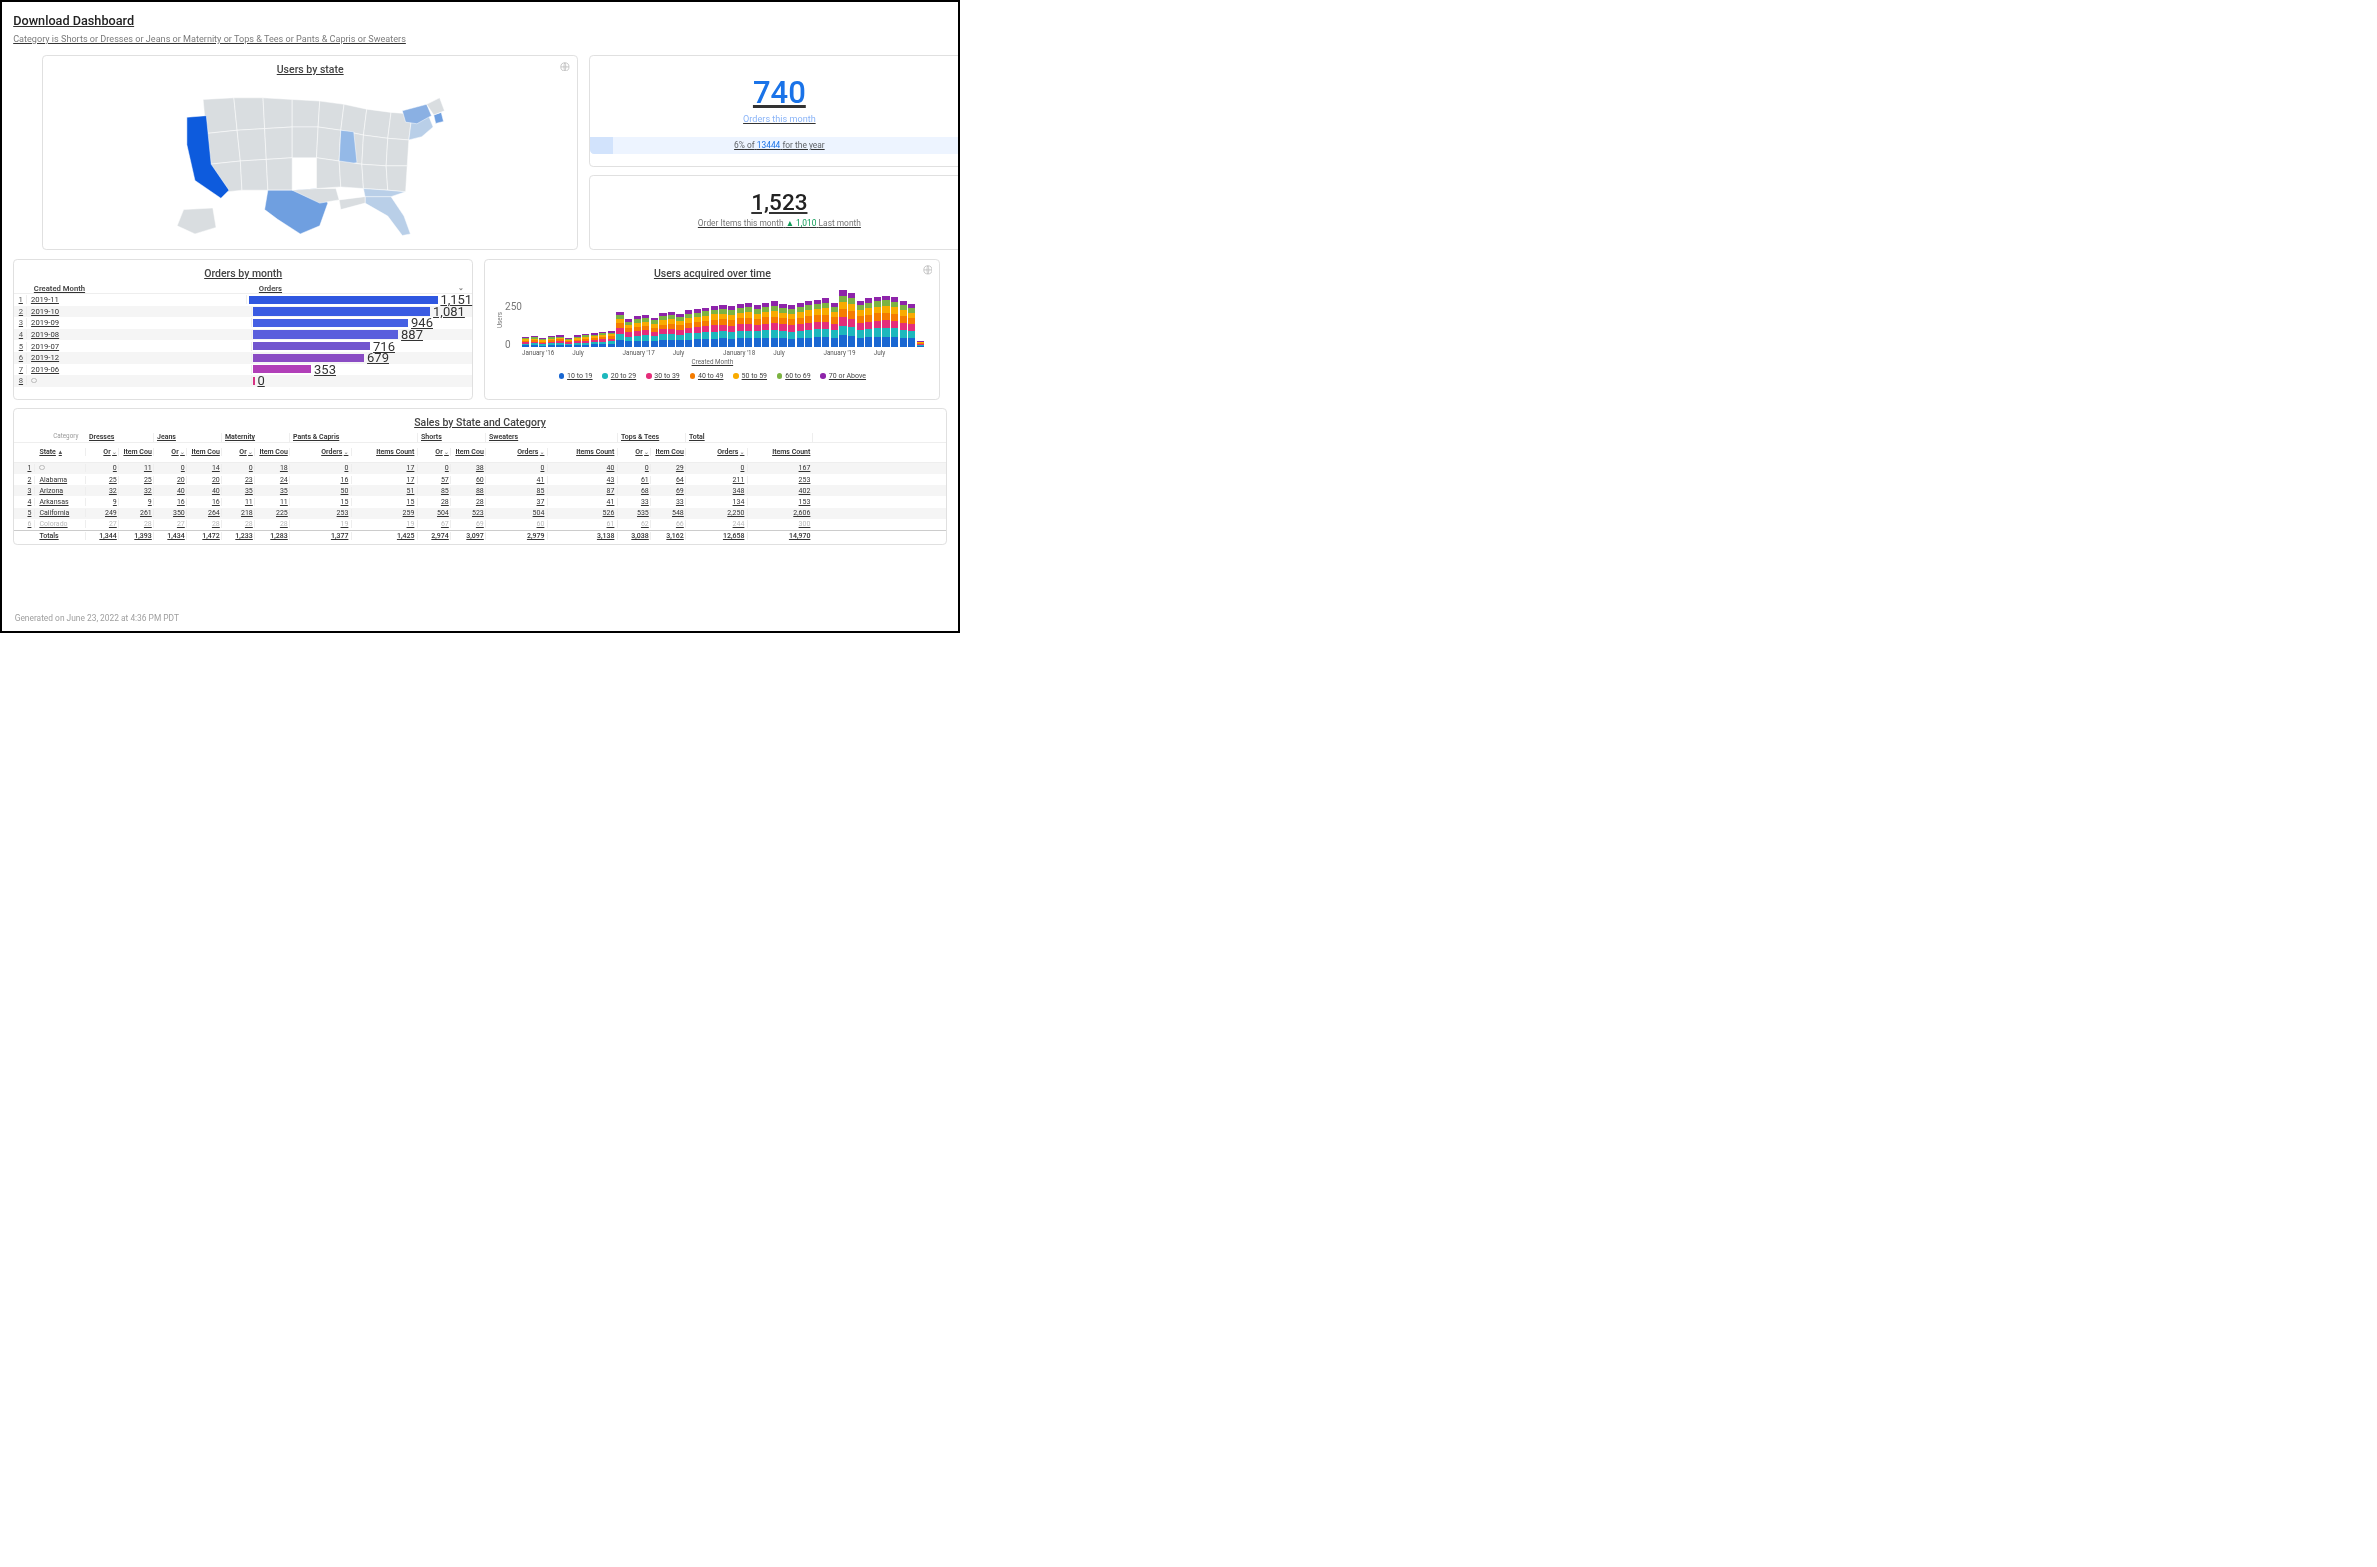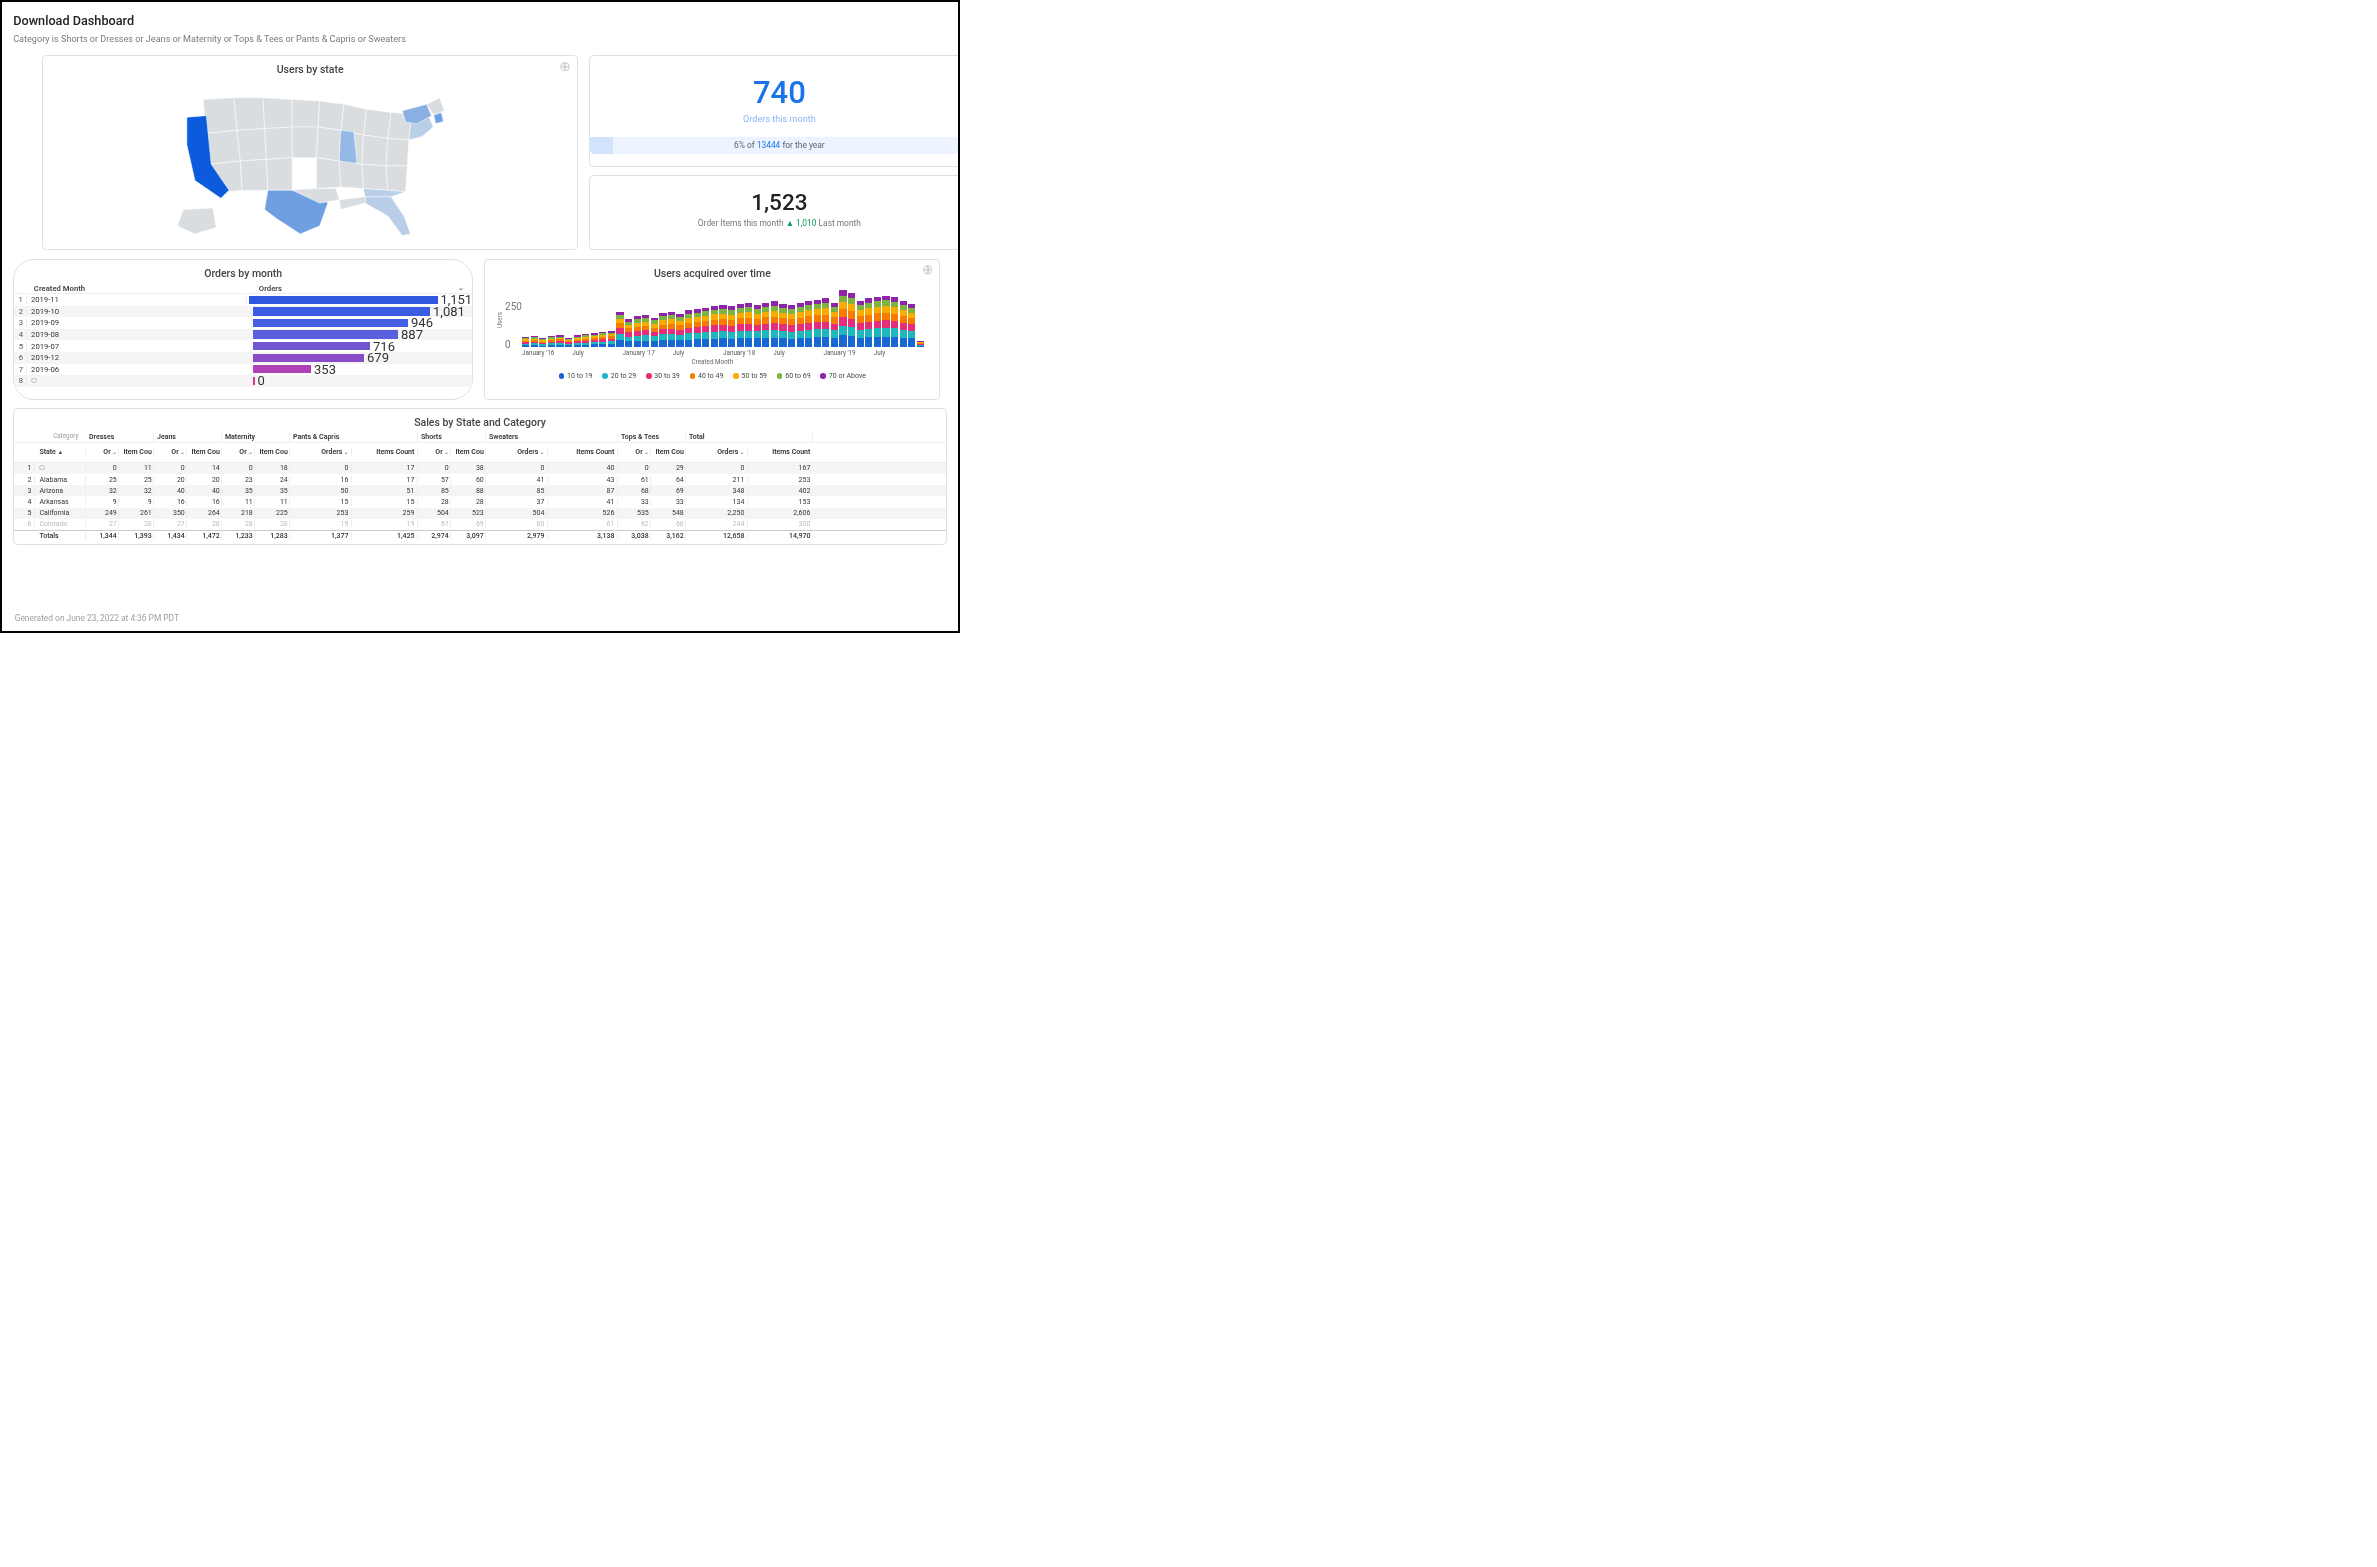--- a/index.html
+++ b/index.html
@@ -6,21 +6,21 @@
   body {
     font-family: -apple-system, BlinkMacSystemFont, "Segoe UI", Roboto, Helvetica, Arial, sans-serif;
     background: #fff;
     color: #333;
     border: 2.8px solid #000;
     width: 960px;
     height: 633px;
     overflow: hidden;
     position: relative;
   }
-  .page { padding: 11.2px; }
+  .page { padding: 11.2px; text-decoration: underline; }
   .title {
     font-size: 12.7px;
     font-weight: 500;
     color: #222;
     margin-bottom: 5.6px;
   }
   .subtitle {
     font-size: 9.1px;
     color: #7b7b7b;
     margin-bottom: 11.2px;
@@ -85,21 +85,21 @@
   .kpi-bar-text { position: relative; z-index: 1; }
   .kpi-bar-text .pct { color: #5f6368; }
   .kpi-bar-text .total { color: #1a73e8; }
   .kpi2 { height: 75px; padding-top: 12.7px; }
   .kpi-big2 { text-align: center; font-size: 22.5px; font-weight: 500; color: #222; }
   .kpi-caption2 {
     text-align: center; font-size: 8.4px; color: #777; margin-top: 2.8px;
   }
   .kpi-caption2 .delta { color: #0f9d58; }
   
-  .obm-tile { height: 141px; border-radius: 21px; }
+  .obm-tile { height: 141px; }
   .obm-header {
     display: flex; font-size: 7.7px; font-weight: 600; color: #444;
     border-bottom: 0.7px solid #eee; padding: 0 2.8px;
   }
   .obm-h-idx { width: 12.7px; }
   .obm-h-cm { width: 225px; padding-left: 4.2px; }
   .obm-h-ord { flex: 1; padding-left: 4.2px; position: relative; }
   .obm-h-ord .chev { position: absolute; right: 5.6px; color: #888; font-size: 7px;}
   .obm-body { font-size: 7.7px; }
   .obm-row { display: flex; align-items: center; height: 11.6px; }

